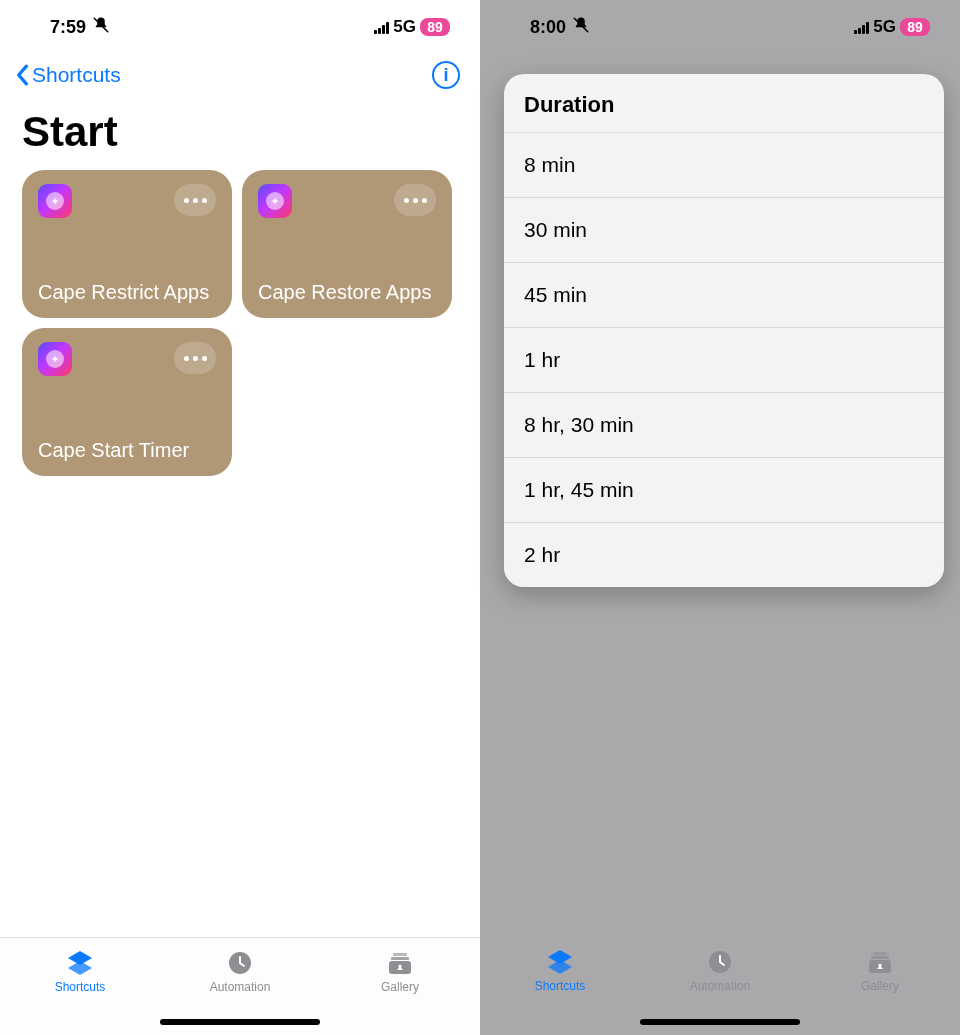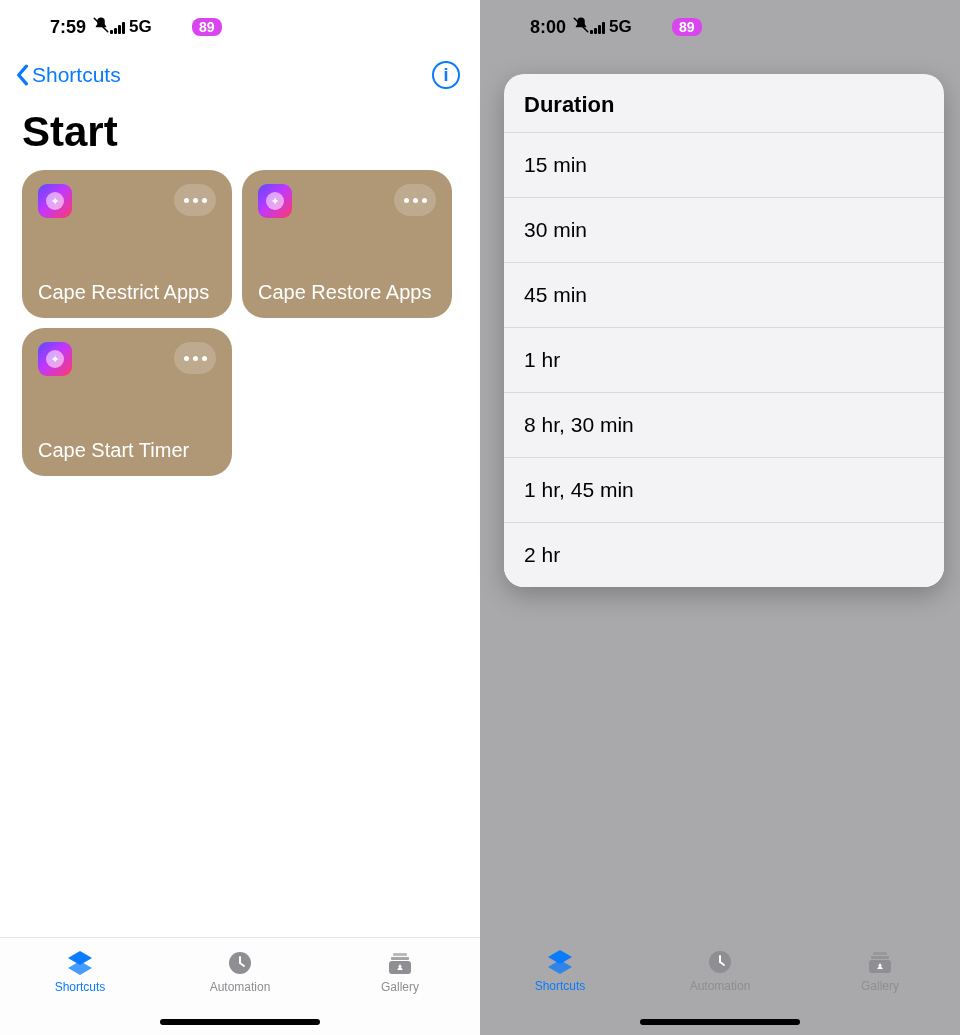--- a/index.html
+++ b/index.html
@@ -18,41 +18,41 @@
     display: flex;
     flex-direction: column;
   }
   .phone-left { background: #fff; }
   .phone-right { background: #a9a9ab; }
 
   
   .status-bar {
     height: 54px;
     display: flex;
-    justify-content: flex-start;
+    justify-content: space-between;
     align-items: center;
     padding: 0 30px 0 50px;
     font-weight: 600;
     font-size: 18px;
     color: #000;
   }
   .status-left { display:flex; align-items:center; gap:6px; }
   .status-right { display:flex; align-items:center; gap:4px; }
   .bell-off { width:18px; height:18px; }
   .signal-bars { display:flex; align-items:flex-end; gap:1px; height:14px; }
   .signal-bars span { background:#000; width:3px; border-radius:1px; }
   .signal-bars span:nth-child(1){height:4px;}
   .signal-bars span:nth-child(2){height:6px;}
   .signal-bars span:nth-child(3){height:9px;}
   .signal-bars span:nth-child(4){height:12px;}
   .net-label { font-weight:600; font-size:17px; }
   .battery {
-    background:#d946ef; color:#fff; border-radius:8px;
+    background:#ec4899; color:#fff; border-radius:8px;
     padding:1px 6px; font-size:14px; font-weight:600;
-    min-width:30px; text-align:center;margin-left:36px;
+    min-width:30px; text-align:center;
   }
 
   
   .nav-row {
     display:flex; justify-content:space-between; align-items:center;
     padding: 4px 20px 8px 14px;
     height: 46px;
   }
   .back-link {
     display:flex; align-items:center; gap:2px;
@@ -286,21 +286,21 @@
             <span></span>
           </span>
         </span>
       <span class="net-label">5G</span>
       <span class="battery">89</span>
     </div>
   </div>
 
   <div class="modal-card">
     <div class="modal-header">Duration</div>
-    <div class="option-row">15 min</div>
+    <div class="option-row">8 min</div>
     <div class="option-row">30 min</div>
     <div class="option-row">45 min</div>
     <div class="option-row">1 hr</div>
     <div class="option-row">8 hr, 30 min</div>
     <div class="option-row">1 hr, 45 min</div>
     <div class="option-row">2 hr</div>
   </div>
 
   <div class="tab-bar">
     <div class="tab active">

